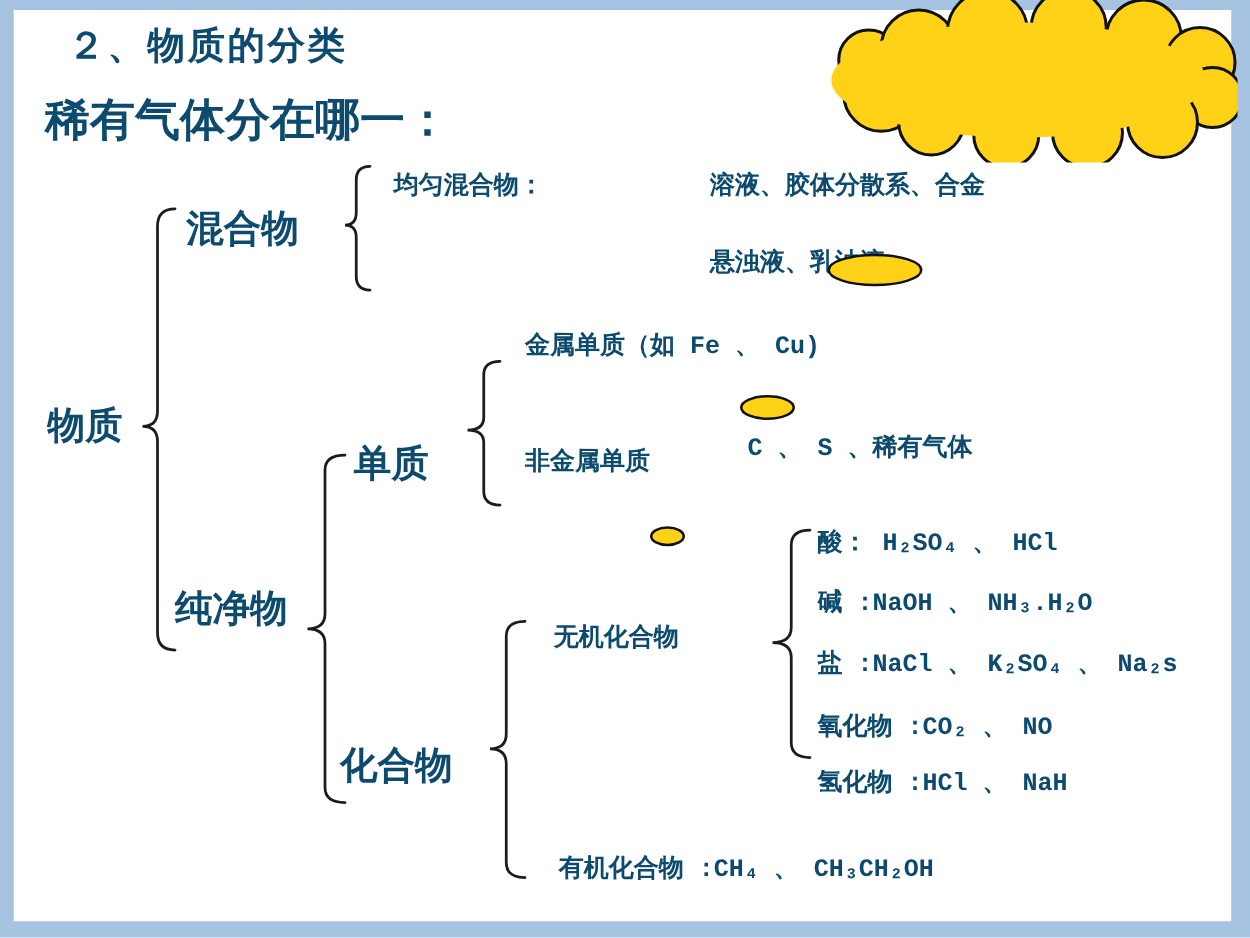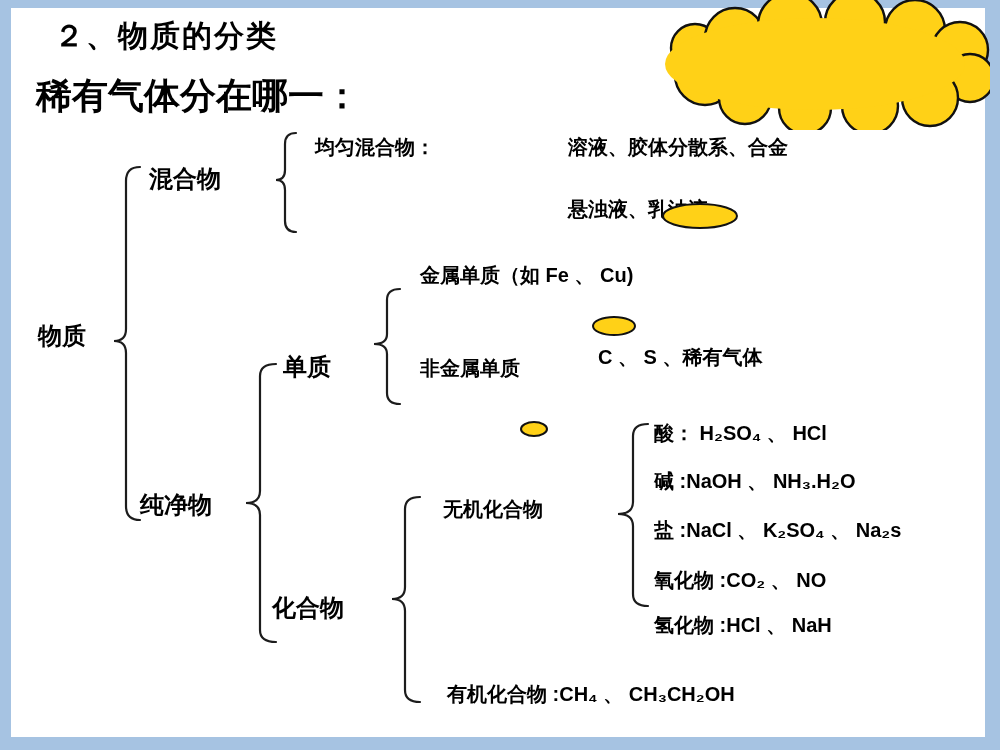--- a/index.html
+++ b/index.html
@@ -1,33 +1,33 @@
 <!DOCTYPE html>
 <html><head>
 <meta charset="utf-8">
 <style>
   html,body { margin:0; padding:0; }
   .stage {
     position:relative; width:1000px; height:750px;
     background:#A6C3E2; overflow:hidden;
-    font-family:Liberation Sans, sans-serif;
-    color:#000000;
+    font-family:Liberation Mono, monospace;
+    color:#0c4a6e;
   }
   .slide {
     position:absolute; left:11px; top:8px; width:974px; height:729px;
     background:#ffffff;
   }
   .abs { position:absolute; white-space:nowrap; }
   .title    { left:54px;  top:16px;  font-size:30px; font-weight:700; letter-spacing:2px; }
   .subtitle { left:36px;  top:72px;  font-size:36px; font-weight:700; }
-  .node { font-size:24px; font-weight:700; z-index:2; }
+  .node { font-size:30px; font-weight:700; z-index:2; }
   .row  { font-size:20px; font-weight:700; z-index:2; }
   .n-root      { left:38px;  top:320px; }
   .n-mixture   { left:149px; top:163px; }
-  .n-pure      { left:140px; top:489px; }
+  .n-pure      { left:140px; top:467px; }
   .n-element   { left:283px; top:351px; }
   .n-compound  { left:272px; top:592px; }
   .r-homo-l    { left:315px; top:134px; }
   .r-homo-e    { left:568px; top:134px; }
   .r-hetero-l  { left:315px; top:196px; }
   .r-hetero-e  { left:568px; top:196px; }
   .r-metal     { left:420px; top:262px; }
   .r-nonmet-l  { left:420px; top:355px; }
   .r-nonmet-e  { left:598px; top:344px; }
   .r-inorganic { left:443px; top:496px; }

